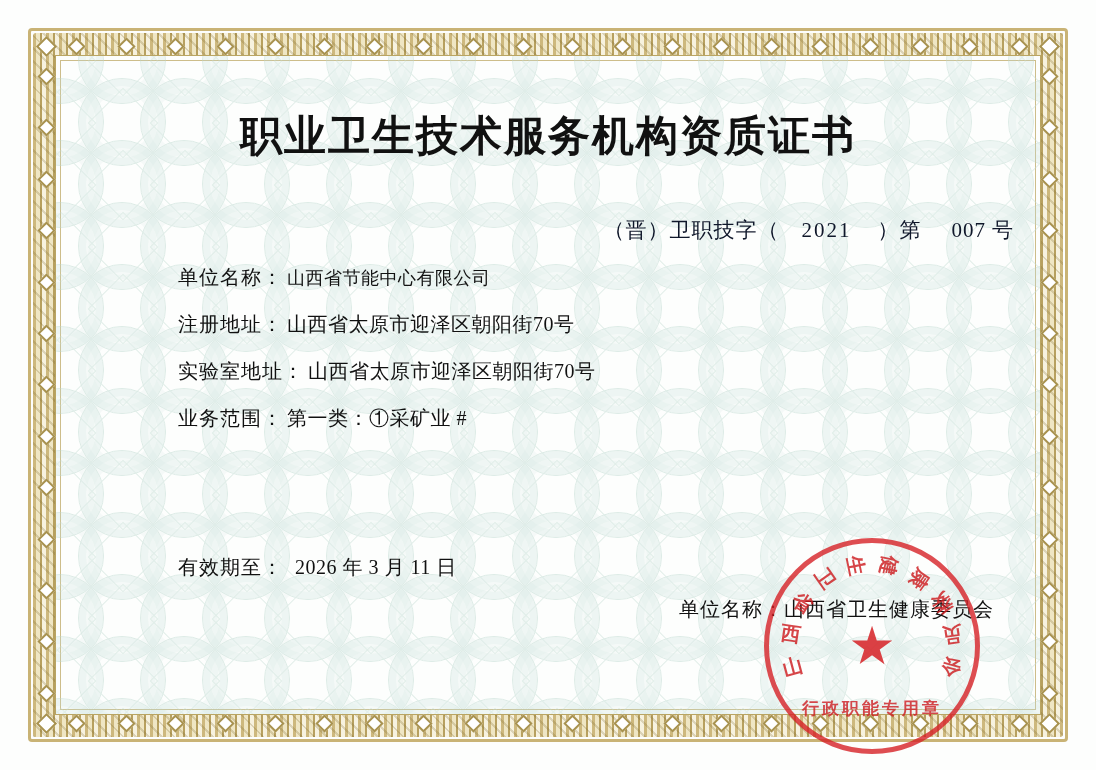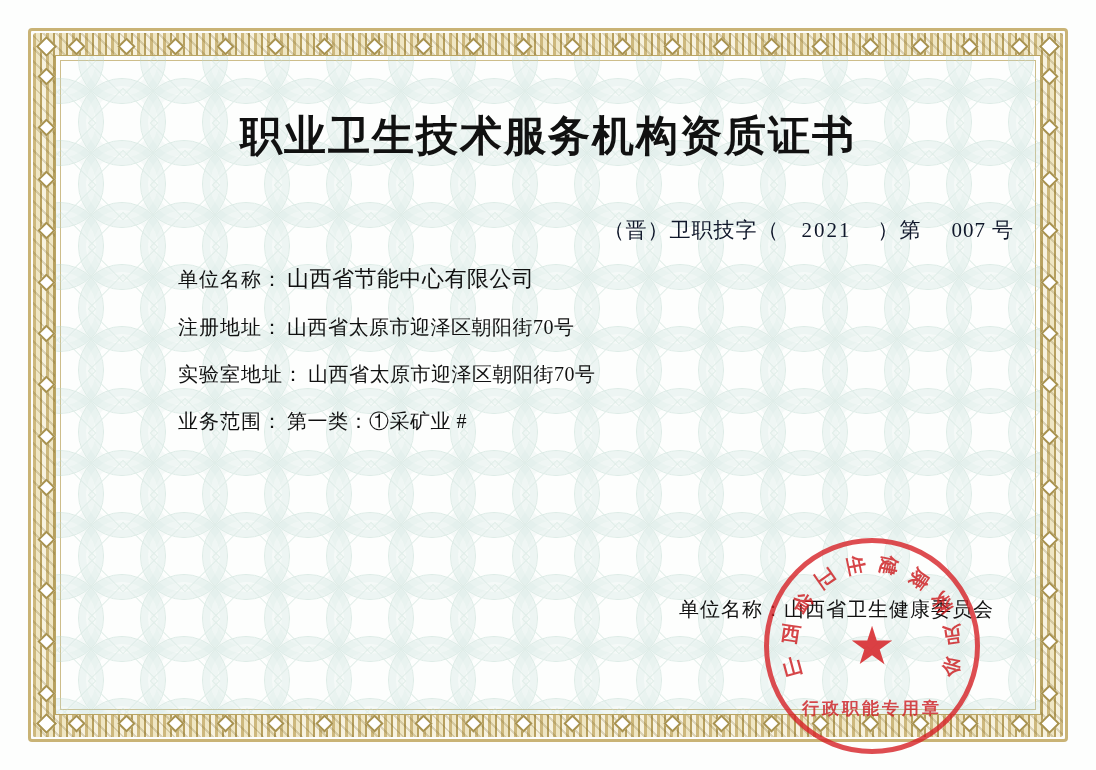--- a/index.html
+++ b/index.html
@@ -187,21 +187,21 @@
   .field-label {
     white-space: nowrap;
     letter-spacing: 1px;
     margin-left: 44px;
   }
   .field-value {
     white-space: nowrap;
     letter-spacing: 0.5px;
     padding-left: 4px;
   }
-  .field-value.small { font-size: 22px; }
+  .field-value.small { font-size: 18px; }
 
   .validity {
     position: absolute;
     left: 78px;
     top: 498px;
     font-size: 20px;
     color: #111111;
     letter-spacing: 1px;
     display: flex;
     align-items: baseline;
@@ -596,20 +596,24 @@
       <div class="field-row">
         <span class="field-label">实验室地址：</span>
         <span class="field-value">山西省太原市迎泽区朝阳街70号</span>
       </div>
       <div class="field-row">
         <span class="field-label">业务范围：</span>
         <span class="field-value">第一类：①采矿业 #</span>
       </div>
     </div>
 
+    <div class="validity">
+      <span class="field-label">有效期至：</span>
+      <span class="field-value">2026 年 3 月 11 日</span>
+    </div>
 
     <div class="issuer">
       <span>单位名称：</span><span>山西省卫生健康委员会</span>
     </div>
 
 
     <div class="seal">
       <div class="ring"></div>
       <div class="arc-text" id="seal-arc">
           <span style="transform: rotate(-105deg) translate(0px, -82px) rotate(90deg) translate(-50%, -50%);">山</span>

